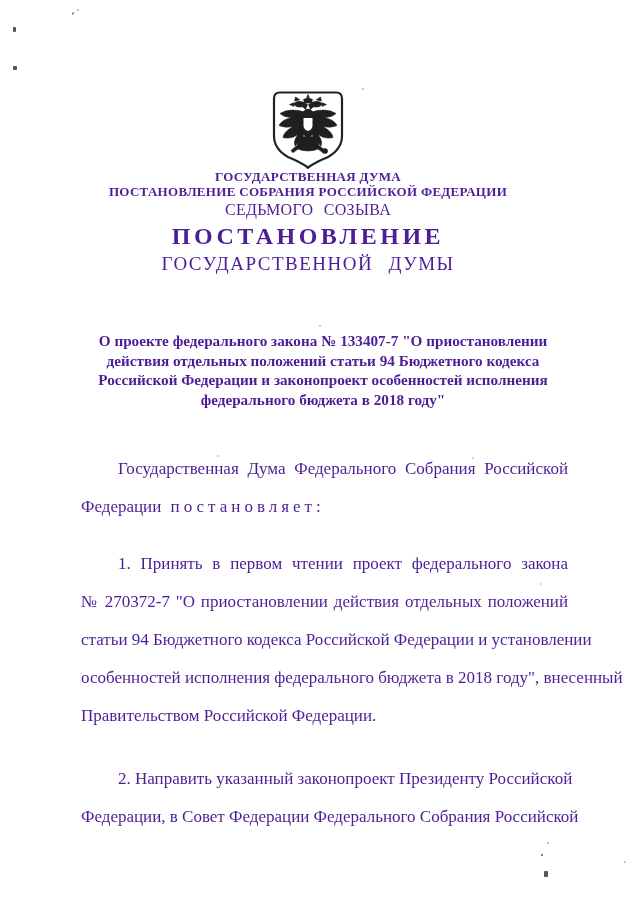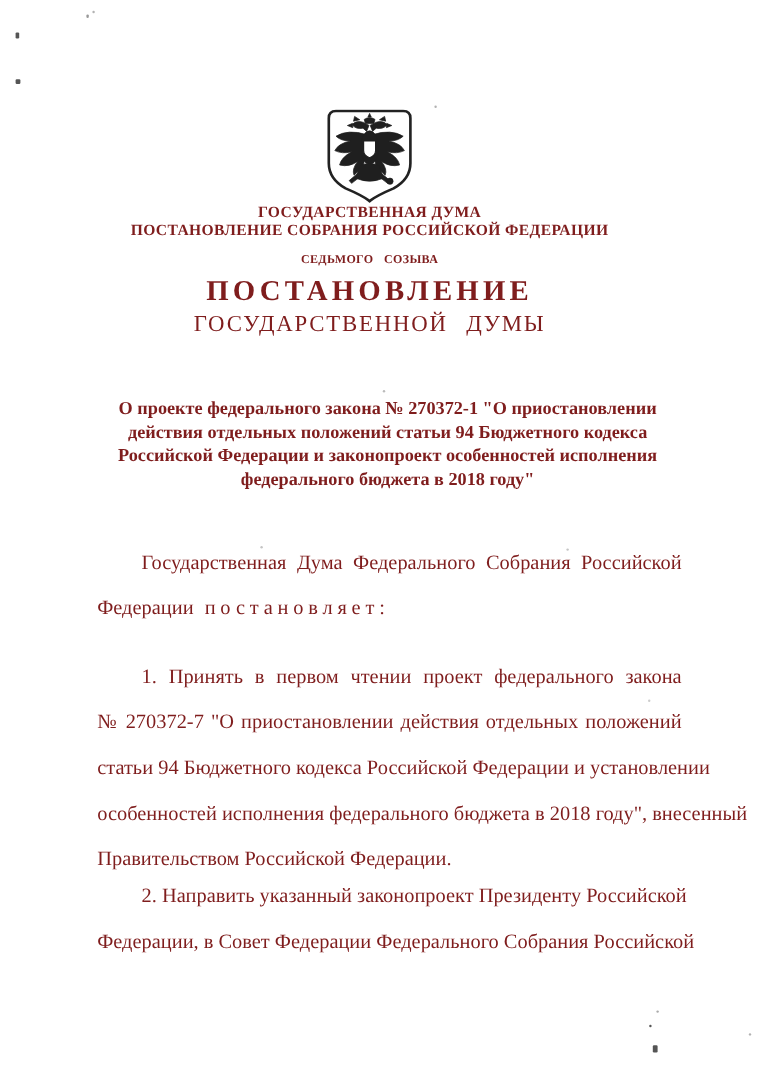--- a/index.html
+++ b/index.html
@@ -1,43 +1,43 @@
 <!DOCTYPE html>
 <html><head>
 <meta charset="utf-8">
 <style>
   html,body{margin:0;padding:0;background:#e8e8e8;}
   .page{
     position:relative;
     width:640px;height:905px;
     background:#ffffff;
     font-family:"Liberation Serif", serif;
-    color:#7f1d1d;
+    color:#4c1d95;
     overflow:hidden;
     margin:0 auto;
   }
   
   .emblem{position:absolute;left:272px;top:91px;width:72px;height:78px;}
   .header{position:absolute;top:169px;left:0;width:616px;text-align:center;}
   .org-line-1,.org-line-2{font-size:13px;line-height:15px;font-weight:bold;letter-spacing:.3px;}
-  .org-line-3{font-size:10px;line-height:12px;margin-top:12px;font-weight:bold;word-spacing:6px;letter-spacing:.3px;}
+  .org-line-3{font-size:16px;line-height:12px;margin-top:5px;font-weight:normal;word-spacing:6px;letter-spacing:.3px;}
   .doc-type{font-size:24px;line-height:25px;margin-top:8px;font-weight:bold;letter-spacing:3.5px;}
   .doc-type-sub{font-size:19px;line-height:22px;margin-top:4px;letter-spacing:1.5px;word-spacing:9px;}
   
   .subject{
     position:absolute;top:331px;left:84px;width:478px;
     text-align:center;font-weight:bold;
     font-size:15.2px;line-height:19.5px;
   }
   .subject div{white-space:nowrap;}
   
   .body-block{position:absolute;left:81px;width:487px;font-size:17px;}
   .b-intro{top:450px;}
   .b-item1{top:545px;}
-  .b-item2{top:728px;}
+  .b-item2{top:760px;}
   .line{
     height:38px;line-height:38px;
     text-align:justify;text-align-last:justify;
     white-space:nowrap;
   }
   .line.left{text-align:left;text-align-last:left;}
   .line.indent{text-indent:37px;}
   .bold-sp{font-weight:normal;letter-spacing:4px;margin-left:5px;}
   
   .speck{position:absolute;background:#555;border-radius:1px;}
@@ -95,21 +95,21 @@
 
   <div class="header">
     <div class="org-line-1">ГОСУДАРСТВЕННАЯ ДУМА</div>
     <div class="org-line-2">ПОСТАНОВЛЕНИЕ СОБРАНИЯ РОССИЙСКОЙ ФЕДЕРАЦИИ</div>
     <div class="org-line-3">СЕДЬМОГО СОЗЫВА</div>
     <div class="doc-type">ПОСТАНОВЛЕНИЕ</div>
     <div class="doc-type-sub">ГОСУДАРСТВЕННОЙ ДУМЫ</div>
   </div>
 
   <div class="subject">
-    <div>О проекте федерального закона № 270372-1 "О приостановлении</div>
+    <div>О проекте федерального закона № 133407-7 "О приостановлении</div>
     <div>действия отдельных положений статьи 94 Бюджетного кодекса</div>
     <div>Российской Федерации и законопроект особенностей исполнения</div>
     <div>федерального бюджета в 2018 году"</div>
   </div>
 
   <div class="body-block b-intro">
     <div class="line indent">Государственная Дума Федерального Собрания Российской</div>
     <div class="line left">
       <span>Федерации</span>
       <span class="bold-sp">постановляет:</span>

